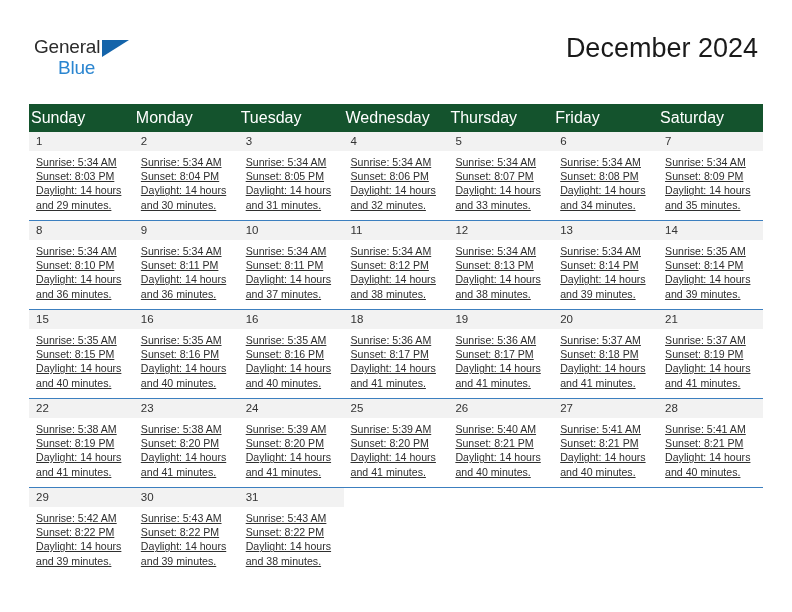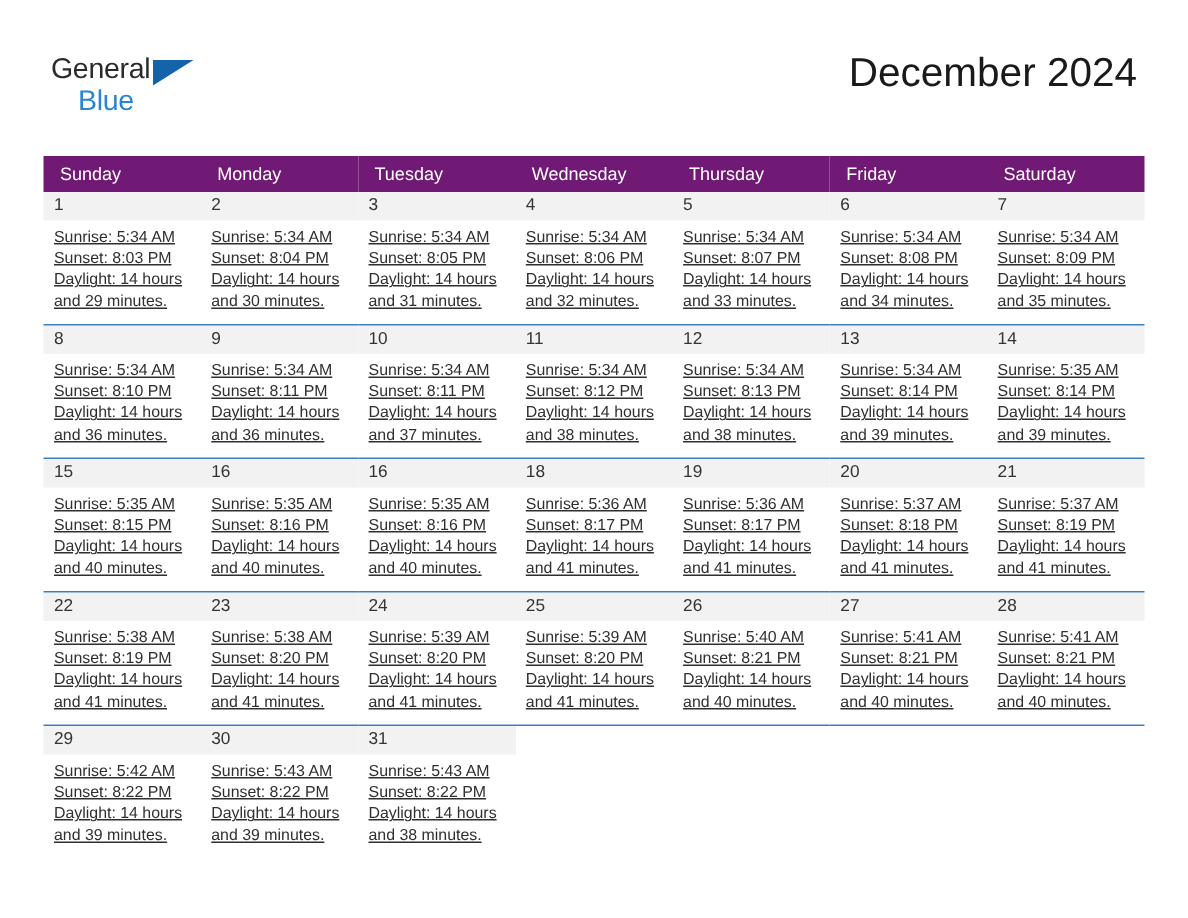--- a/index.html
+++ b/index.html
@@ -49,21 +49,21 @@
     position: absolute;
     left: 68px;
     top: 4px;
     width: 0;
     height: 0;
     border-left: 27px solid #1464aa;
     border-bottom: 17px solid transparent;
   }
   .logo-blue {
     position: absolute;
-    left: 18px;
+    left: 24px;
     top: 21px;
     font-size: 19px;
     letter-spacing: -0.2px;
     color: #2a85d0;
     font-family: "Liberation Sans", sans-serif;
   }
   .title {
     position: absolute;
     right: 34px;
     top: 33px;
@@ -85,26 +85,26 @@
   
   .cal {
     position: absolute;
     left: 29px;
     top: 104px;
     width: 734px;
     border-collapse: collapse;
     table-layout: fixed;
   }
   .cal th {
-    background: #701a75;
+    background: #14532d;
     color: #ffffff;
-    font-size: 12px;
+    font-size: 16px;
     font-weight: normal;
     text-align: left;
-    padding: 5px 0 5px 11px;
+    padding: 5px 0 5px 2px;
     height: 11px;
     border: none;
   }
   .weekrow > td {
     vertical-align: top;
     padding: 0;
     border: none;
     border-top: 1.4px solid #3c7fbf;
   }
   .weekrow.first > td {

